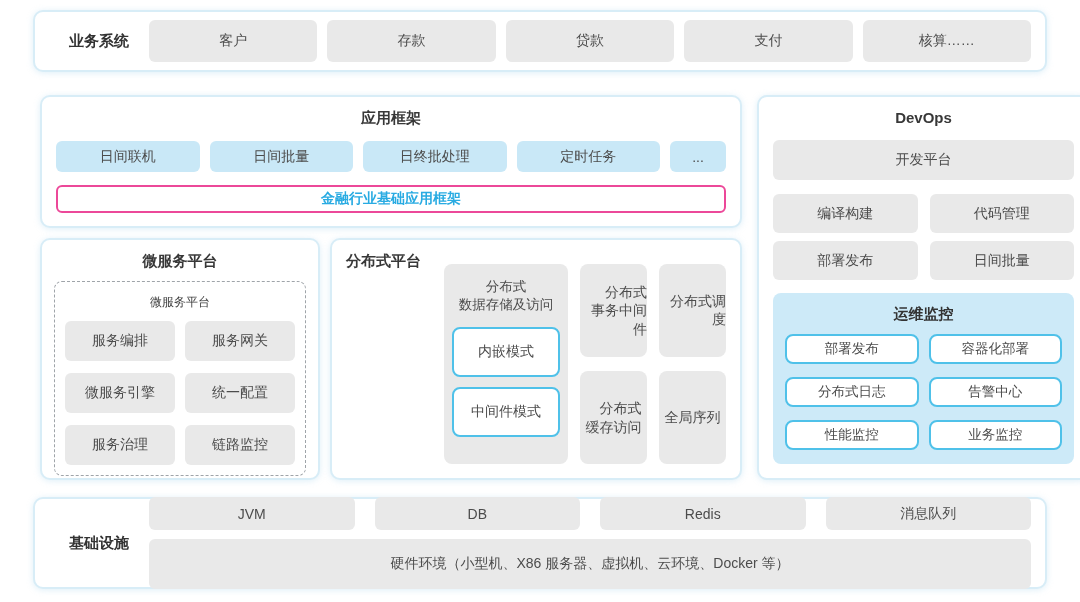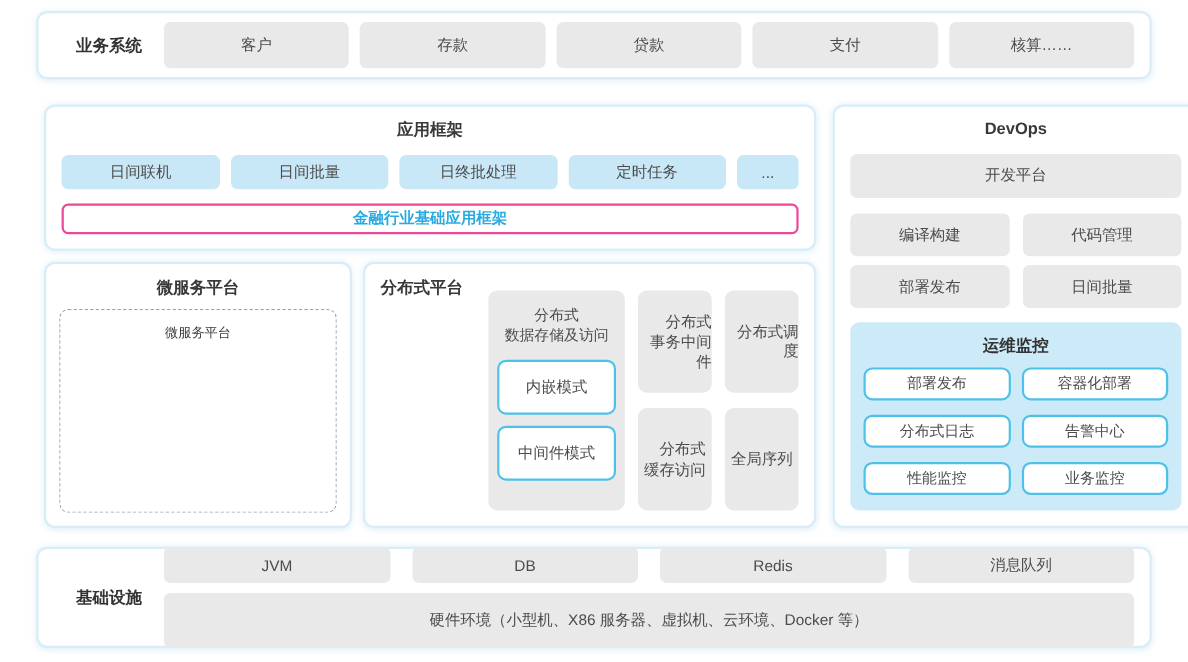--- a/index.html
+++ b/index.html
@@ -145,20 +145,28 @@
         <div class="box outline">性能监控</div>
         <div class="box outline">业务监控</div>
       </div>
     </div>
   </div>
 
   <div class="container ms">
     <div class="section-title">微服务平台</div>
     <div class="ms-dashed">
       <div class="ms-inner-title">微服务平台</div>
+      <div class="ms-grid">
+        <div class="box gray">服务编排</div>
+        <div class="box gray">服务网关</div>
+        <div class="box gray">微服务引擎</div>
+        <div class="box gray">统一配置</div>
+        <div class="box gray">服务治理</div>
+        <div class="box gray">链路监控</div>
+      </div>
     </div>
   </div>
 
   <div class="container dp">
     <div class="section-title">分布式平台</div>
     <div class="dp-body">
       <div class="dp-storage">
         <div class="dp-storage-title pre">分布式
 数据存储及访问</div>
         <div class="mode-box outline">内嵌模式</div>

